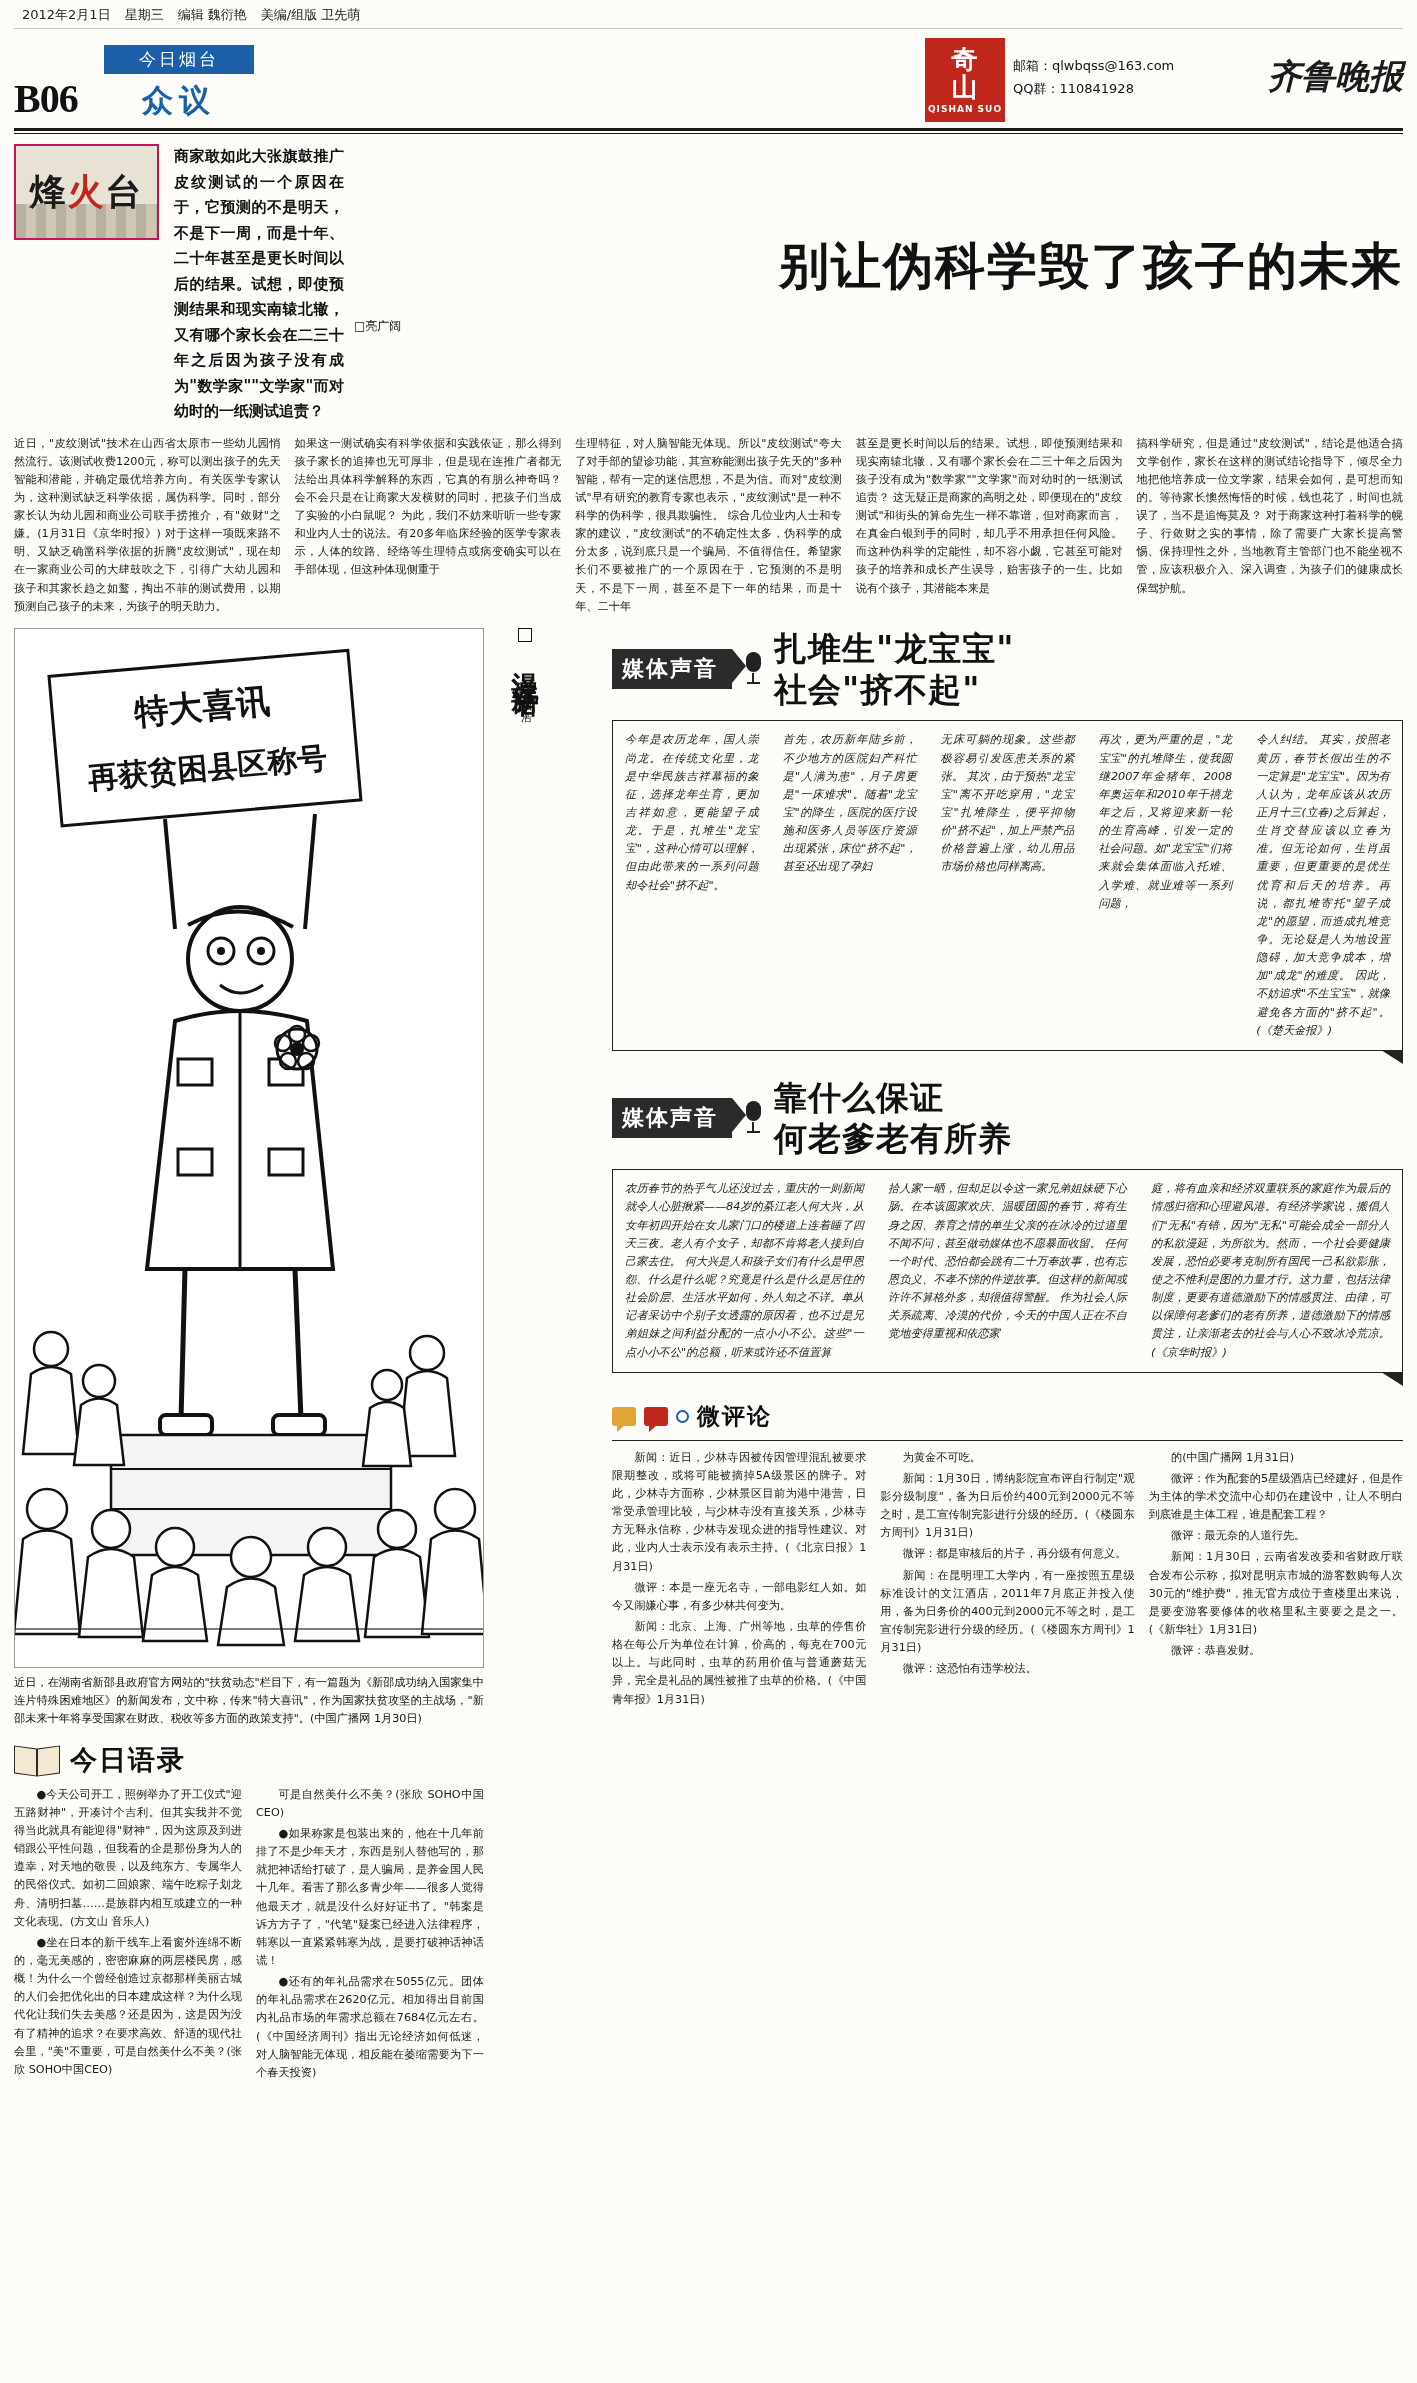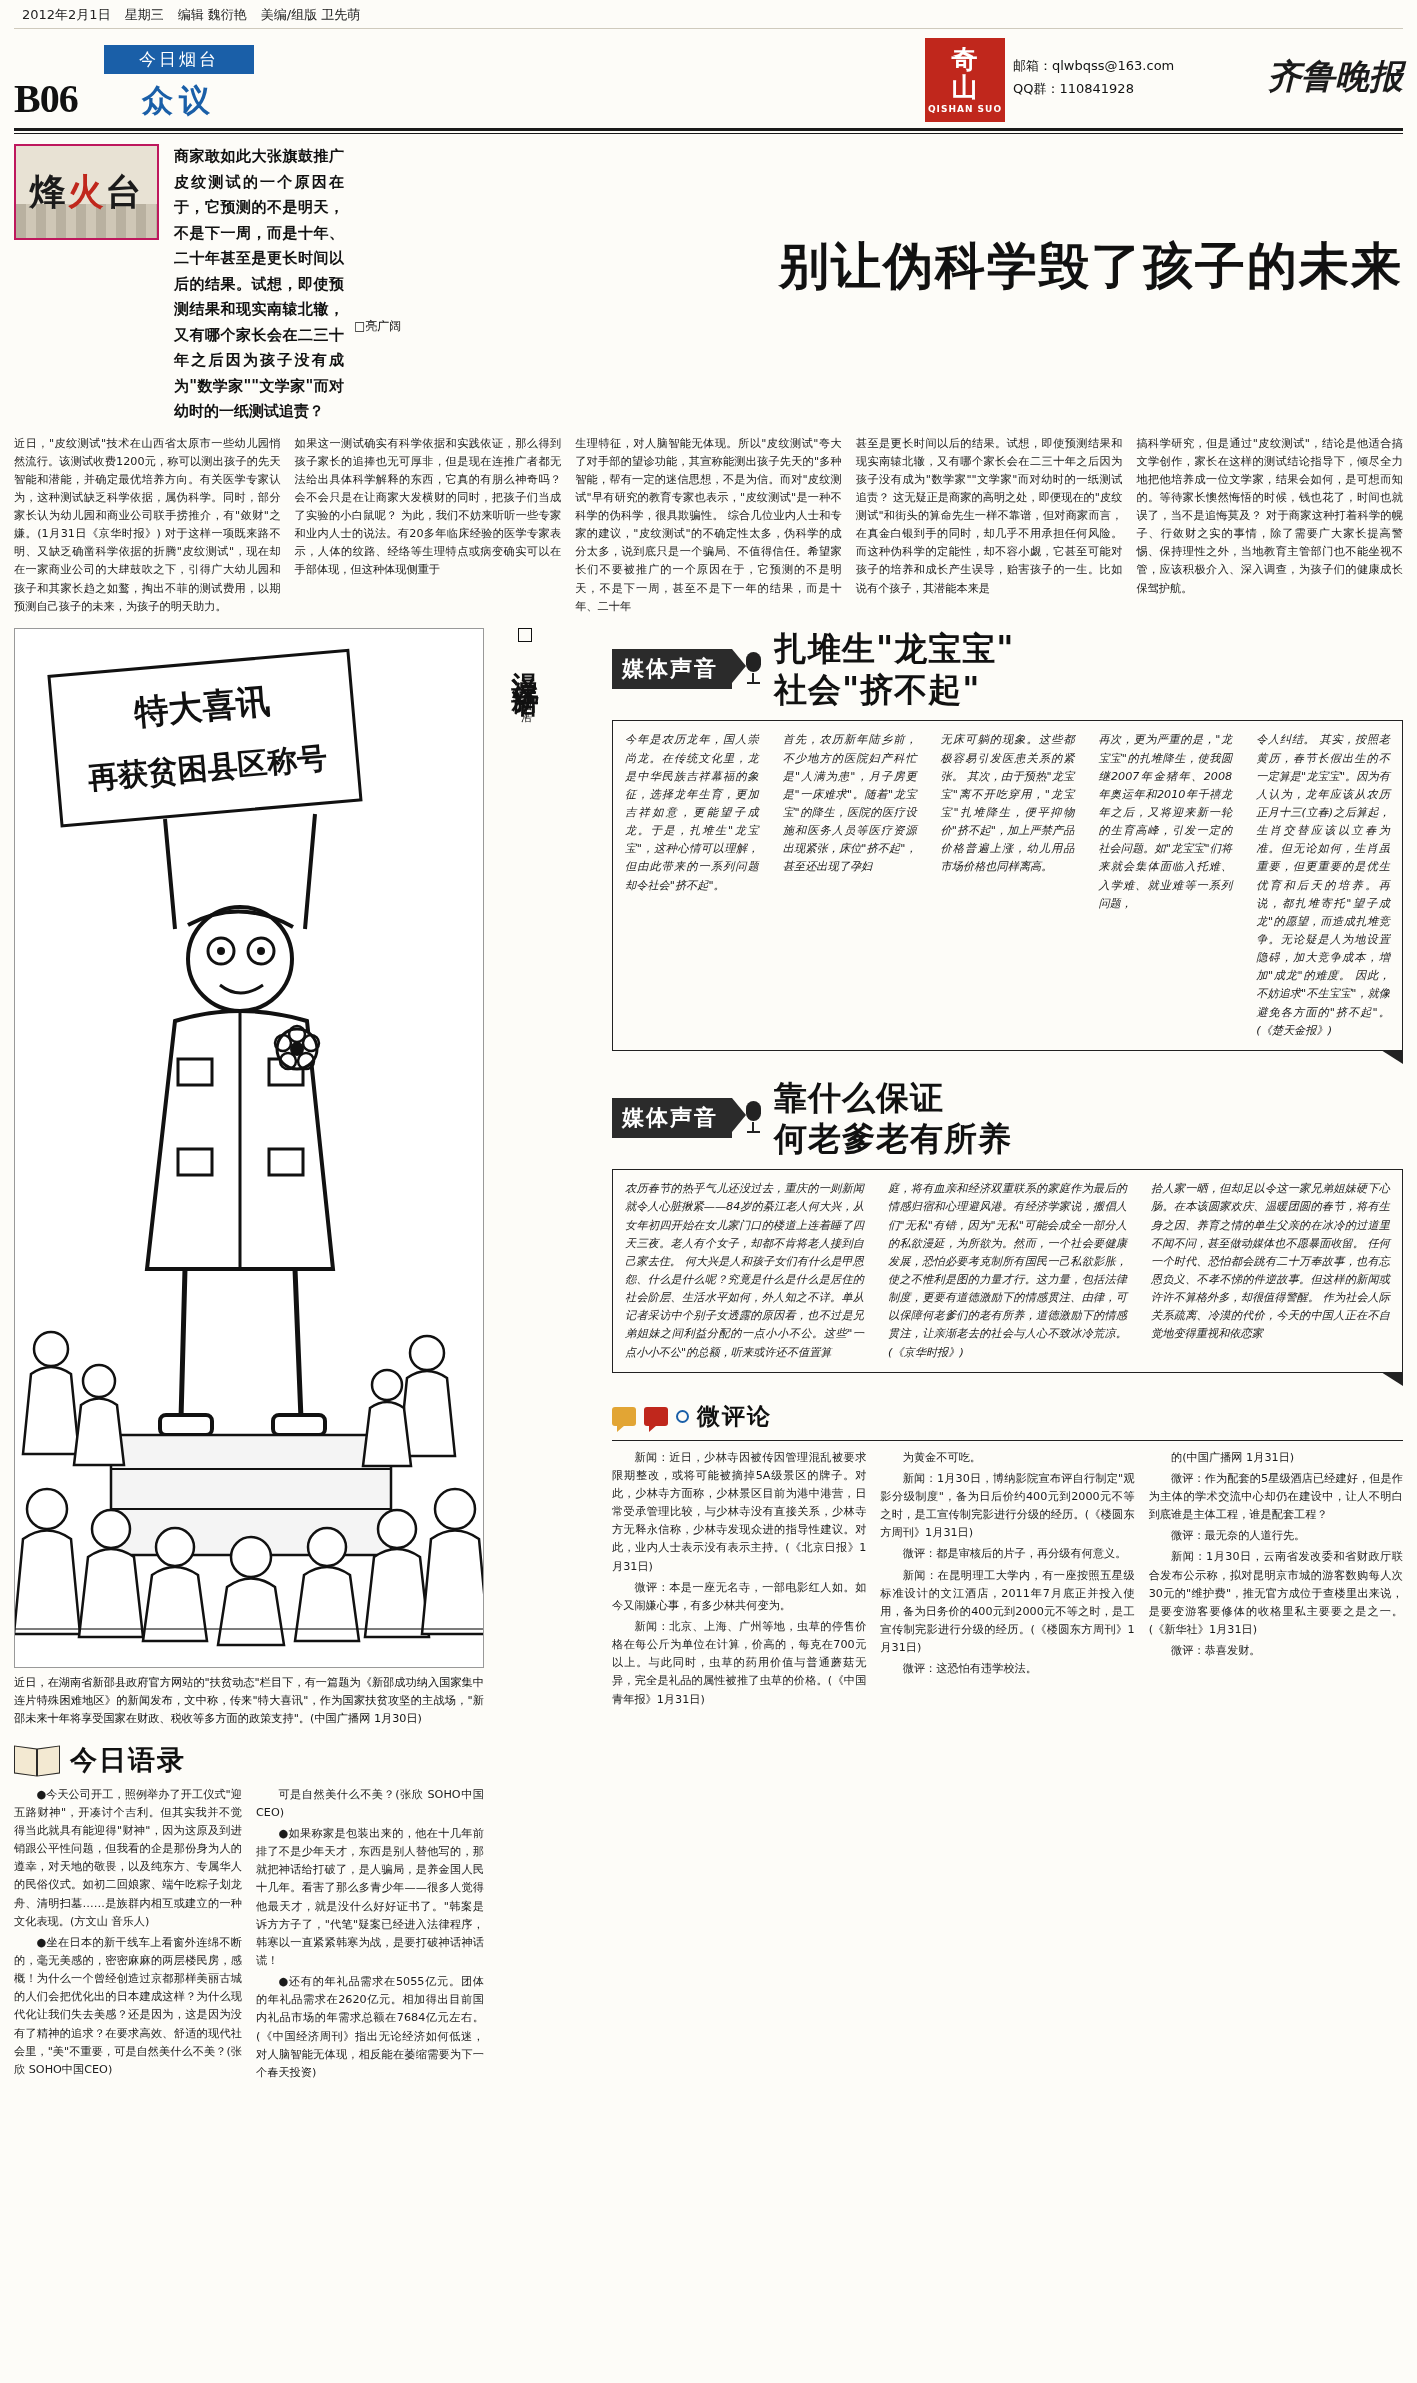--- a/index.html
+++ b/index.html
@@ -329,24 +329,24 @@
         </div>
         <div class="mvhead">
           <div>靠什么保证</div>
           <div>何老爹老有所养</div>
         </div>
       </div>
       <div class="quotebox">
         <div class="cols3">
           <div class="ctext">农历春节的热乎气儿还没过去，重庆的一则新闻就令人心脏揪紧——84岁的綦江老人何大兴，从女年初四开始在女儿家门口的楼道上连着睡了四天三夜。老人有个女子，却都不肯将老人接到自己家去住。
 何大兴是人和孩子女们有什么是甲恩怨、什么是什么呢？究竟是什么是什么是居住的社会阶层、生活水平如何，外人知之不详。单从记者采访中个别子女透露的原因看，也不过是兄弟姐妹之间利益分配的一点小小不公。这些"一点小小不公"的总额，听来或许还不值置算</div>
-          <div class="ctext">庭，将有血亲和经济双重联系的家庭作为最后的情感归宿和心理避风港。有经济学家说，搬倡人们"无私"有错，因为"无私"可能会成全一部分人的私欲漫延，为所欲为。然而，一个社会要健康发展，恐怕必要考克制所有国民一己私欲影胀，使之不惟利是图的力量才行。这力量，包括法律制度，更要有道德激励下的情感贯注、由律，可以保障何老爹们的老有所养，道德激励下的情感贯注，让亲渐老去的社会与人心不致冰冷荒凉。(《京华时报》)</div>
           <div class="ctext">拾人家一晒，但却足以令这一家兄弟姐妹硬下心肠。在本该圆家欢庆、温暖团圆的春节，将有生身之因、养育之情的单生父亲的在冰冷的过道里不闻不问，甚至做动媒体也不愿暴面收留。
 任何一个时代、恐怕都会跳有二十万奉故事，也有忘恩负义、不孝不悌的件逆故事。但这样的新闻或许许不算格外多，却很值得警醒。
 作为社会人际关系疏离、冷漠的代价，今天的中国人正在不自觉地变得重视和依恋家</div>
+          <div class="ctext">庭，将有血亲和经济双重联系的家庭作为最后的情感归宿和心理避风港。有经济学家说，搬倡人们"无私"有错，因为"无私"可能会成全一部分人的私欲漫延，为所欲为。然而，一个社会要健康发展，恐怕必要考克制所有国民一己私欲影胀，使之不惟利是图的力量才行。这力量，包括法律制度，更要有道德激励下的情感贯注、由律，可以保障何老爹们的老有所养，道德激励下的情感贯注，让亲渐老去的社会与人心不致冰冷荒凉。(《京华时报》)</div>
         </div>
         <div class="qtail"></div>
       </div>
 
       <div class="weipl" style="margin-top:28px;">
         <div class="weipl-head">
           <div class="bub1"></div>
           <div class="bub2"></div>
           <div class="dot-ring"></div>
           <div class="weipl-title">微评论</div>

